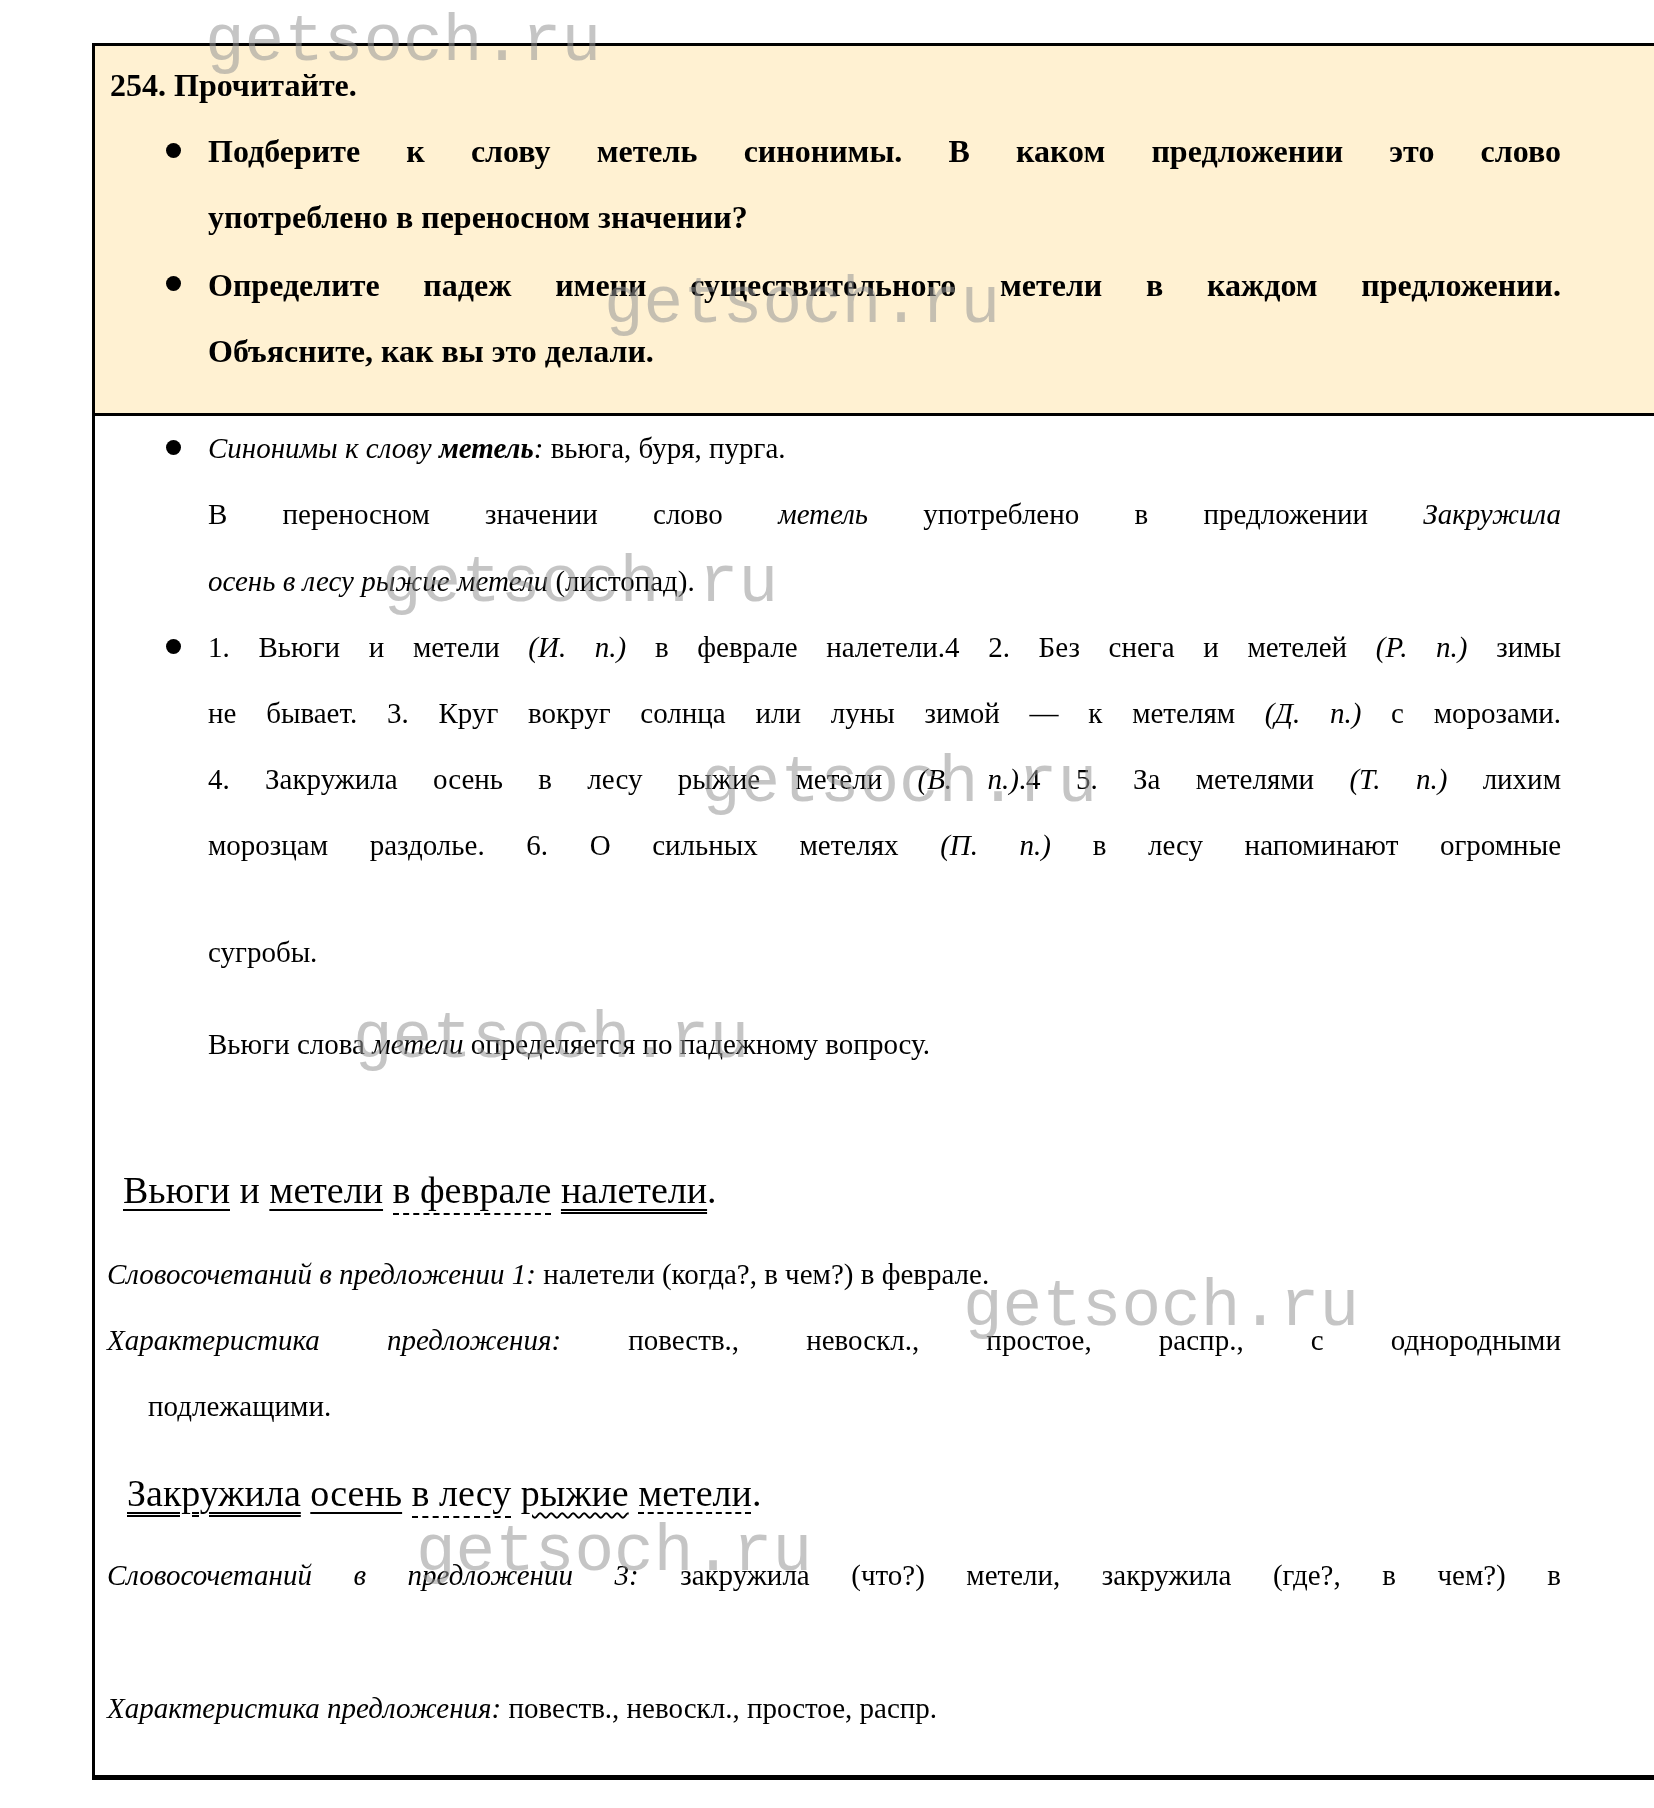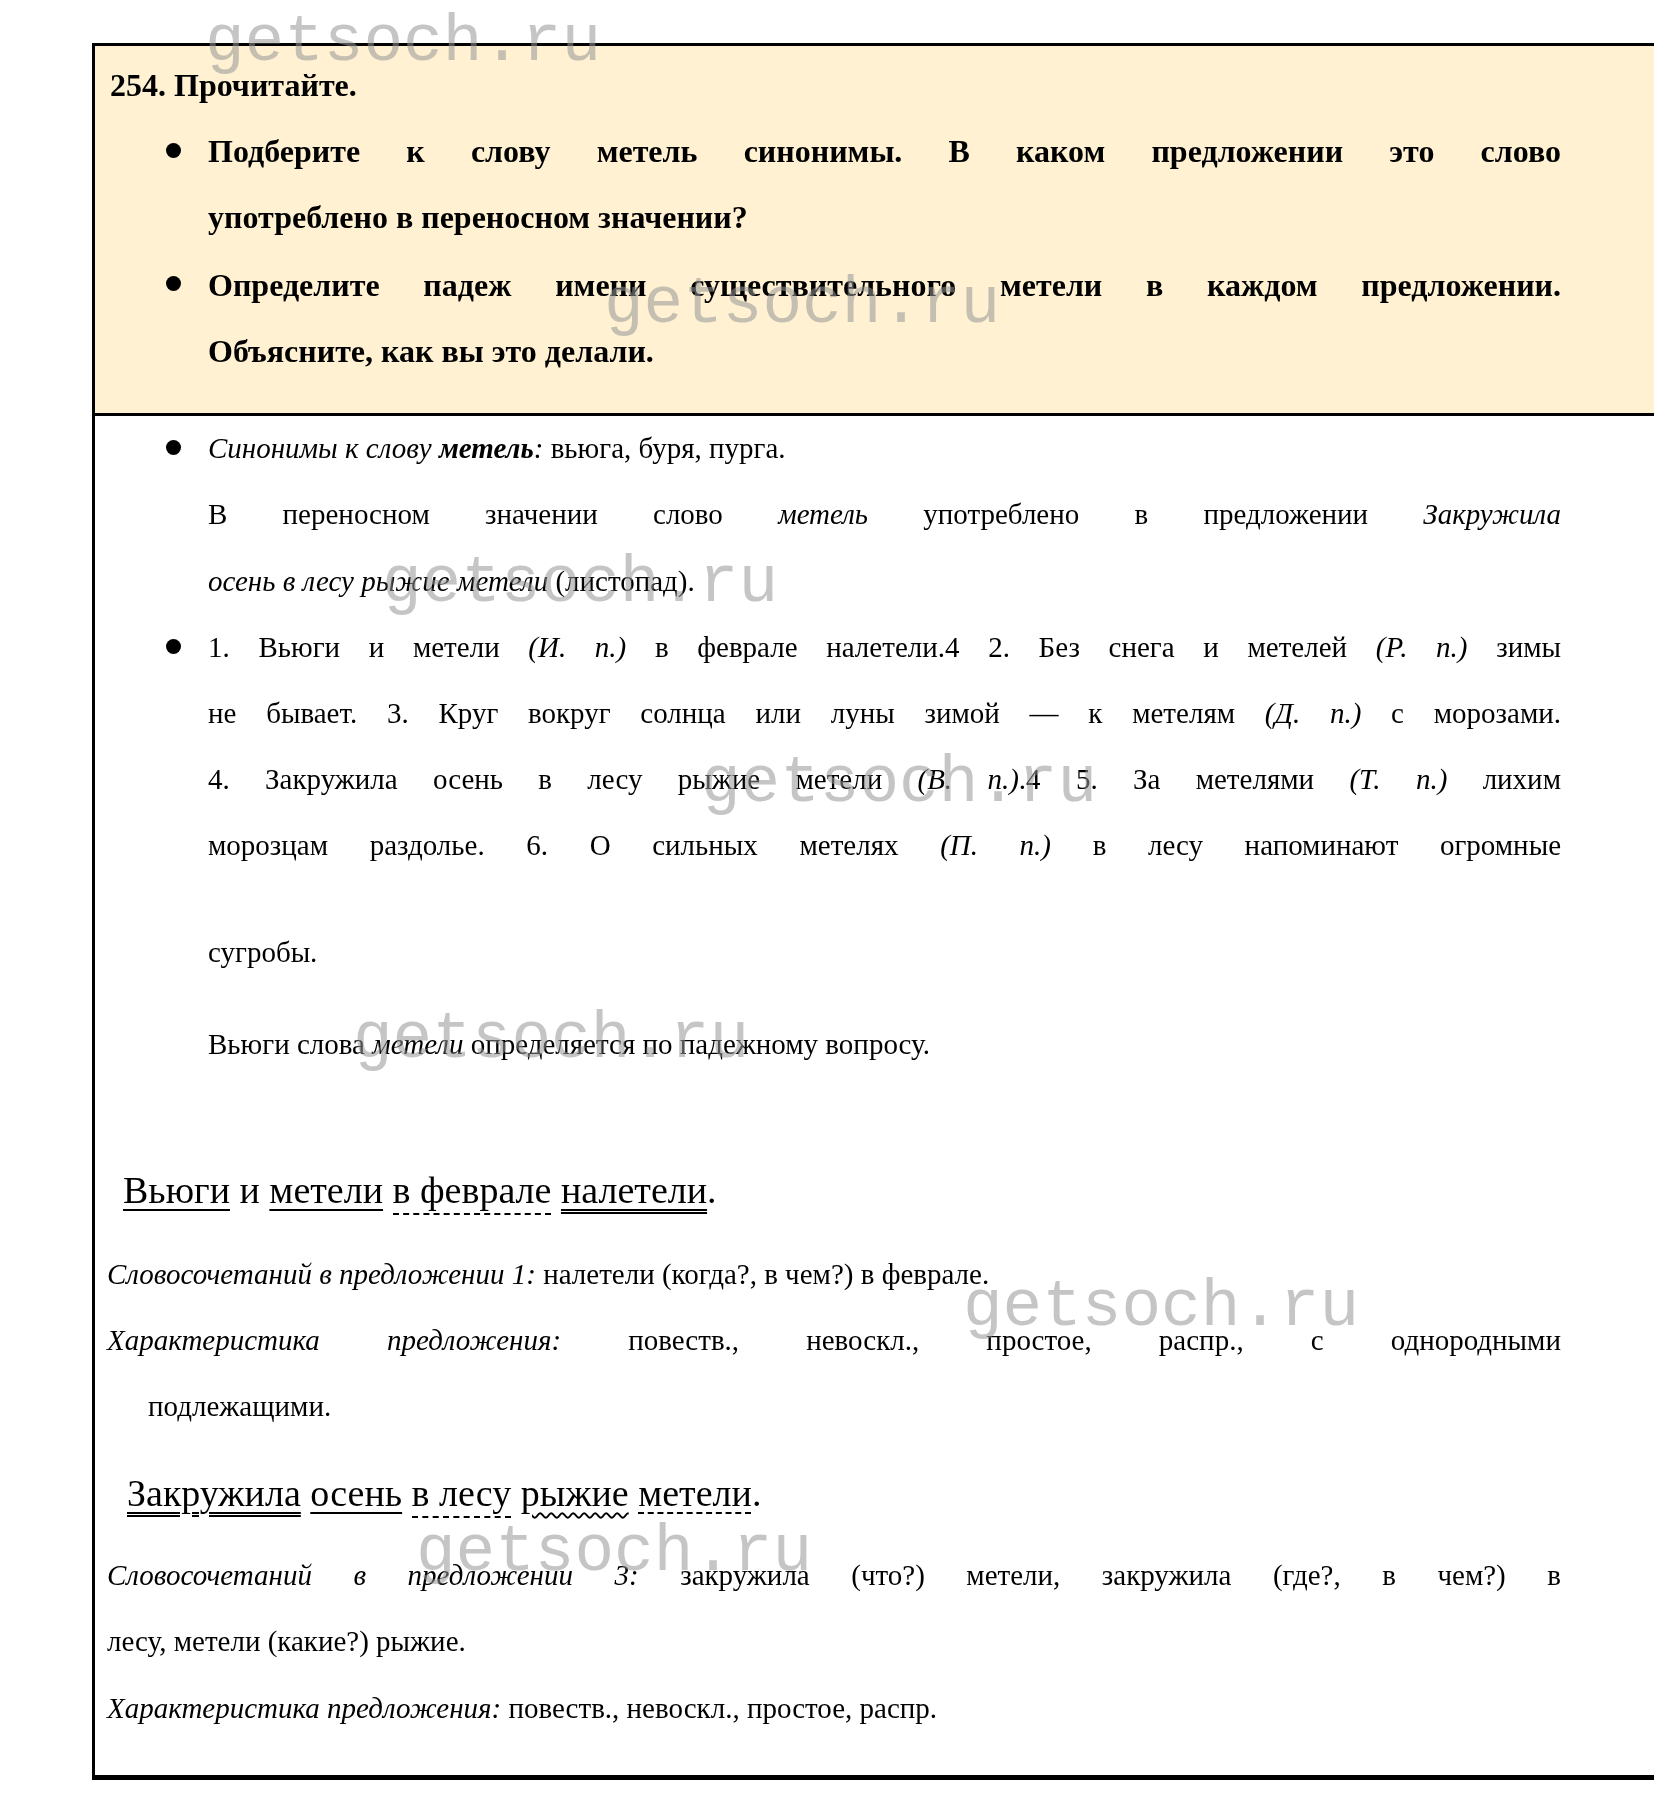--- a/index.html
+++ b/index.html
@@ -54,21 +54,20 @@
 
   <div class="line sent" style="left:28px;top:1124px;"><span class="u1">Вьюги</span> <span>и</span> <span class="u1">метели</span> <span class="udot">в феврале</span> <span class="u2">налетели</span><span>.</span></div>
 
   <div class="line" style="left:12px;top:1208px;"><i>Словосочетаний в предложении 1:</i><span> налетели (когда?, в чем?) в феврале.</span></div>
   <div class="line just" style="left:12px;top:1274px;width:1454px;"><i>Характеристика предложения:</i><span> повеств., невоскл., простое, распр., с однородными</span></div>
   <div class="line" style="left:12px;top:1340px;margin-left:41px;">подлежащими.</div>
 
   <div class="line sent" style="left:32px;top:1427px;"><span class="u2">Закружила</span> <span class="u1">осень</span> <span class="udot">в лесу</span> <span class="uwavy">рыжие</span> <span class="udd">метели</span><span>.</span></div>
 
   <div class="line just" style="left:12px;top:1509px;width:1454px;"><i>Словосочетаний в предложении 3:</i><span> закружила (что?) метели, закружила (где?, в чем?) в</span></div>
-  <div class="line" style="left:12px;top:1575px;">лесу, метели (какие?) рыжие.</div>
   <div class="line" style="left:12px;top:1642px;"><i>Характеристика предложения:</i><span> повеств., невоскл., простое, распр.</span></div>
 </div>
 
 <div class="wm" style="left:205px;top:10px;">getsoch.ru</div>
 <div class="wm" style="left:604px;top:272px;">getsoch.ru</div>
 <div class="wm" style="left:382px;top:551px;">getsoch.ru</div>
 <div class="wm" style="left:701px;top:751px;">getsoch.ru</div>
 <div class="wm" style="left:353px;top:1007px;">getsoch.ru</div>
 <div class="wm" style="left:963px;top:1275px;">getsoch.ru</div>
 <div class="wm" style="left:416px;top:1520px;">getsoch.ru</div>

